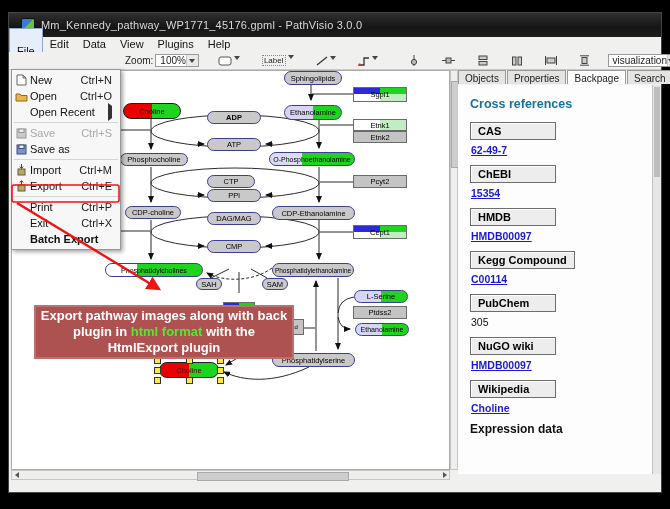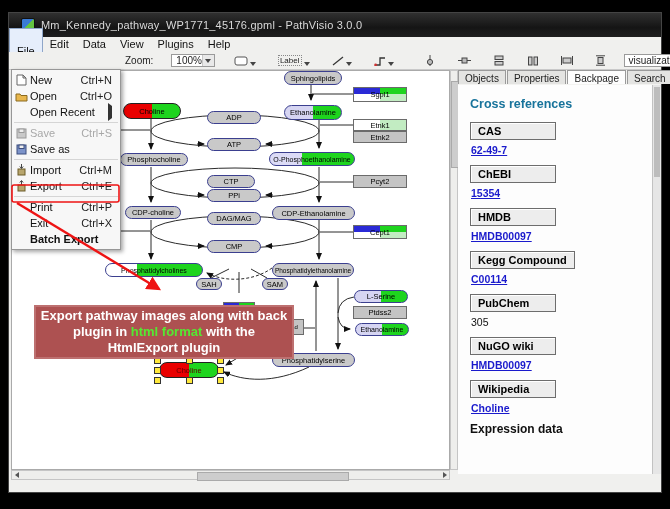--- a/index.html
+++ b/index.html
@@ -14,27 +14,27 @@
             background:linear-gradient(135deg,#3a7bd5 0 50%,#63c341 50% 100%);border:1px solid #111;}
   .titlebar .ttext{color:#d9d9d9;font-size:11px;letter-spacing:.2px;}
   
   .menubar{position:absolute;left:0;top:24px;width:100%;height:15px;background:#f0f0ee;
            display:flex;align-items:center;font-size:11px;border-bottom:1px solid #dcdcdc;}
   .menubar .mitem{padding:16px 7px;height:15px;line-height:15px;color:#111;}
   .menubar .mitem.open{background:#e6eefb;border:1px solid #8fa6c8;box-sizing:border-box;line-height:13px;}
   
   .toolbar{position:absolute;left:0;top:39px;width:100%;height:17px;background:#f0f0ee;
            border-bottom:1px solid #c9c9c9;display:flex;align-items:center;font-size:10px;color:#222;}
-  .tlabel{margin-left:4px;margin-right:18px;}
+  .tlabel{margin-left:4px;margin-right:2px;}
   .combo{background:#fff;border:1px solid #9a9a9a;height:13px;display:flex;align-items:center;
          font-size:10px;padding-left:4px;box-sizing:border-box;position:relative;}
   .combo .caret{margin-left:auto;width:11px;height:100%;display:flex;align-items:center;justify-content:center;border-left:1px solid #c8c8c8;background:#e9e9e9;}
   .tri-d{width:0;height:0;border-left:3px solid transparent;border-right:3px solid transparent;border-top:4px solid #444;}
   .tri-r{width:0;height:0;border-top:3px solid transparent;border-bottom:3px solid transparent;border-left:4px solid #333;}
-  .tbtn{display:flex;align-items:flex-end;margin:0 8px;padding:1px 2px;border:1px solid transparent;}
+  .tbtn{display:flex;align-items:flex-start;margin:0 8px;padding:1px 2px;border:1px solid transparent;}
   .tsep{width:1px;height:12px;background:#c2c2c2;margin:0 4px;}
   
   .canvas{position:absolute;left:2px;top:57px;width:439px;height:400px;background:#fff;
           border:1px solid #aaa;box-sizing:border-box;}
   
   .n{position:absolute;display:flex;align-items:center;justify-content:center;
      font-size:7.5px;color:#000;box-sizing:border-box;white-space:nowrap;overflow:hidden;z-index:3;}
   .pill{border-radius:8px;border:1px solid #3b3f8f;}
   .gbox{border:1px solid #6b6b6b;}
   .handle{position:absolute;width:5px;height:5px;background:#ffe93c;border:1px solid #333;z-index:5;}
@@ -226,21 +226,21 @@
       <path d="M308,366 C272,383 242,380 223,371" marker-end="url(#ah)"></path>
       <path d="M253,346 Q237,357 225,364" marker-end="url(#ah)"></path>
     </g>
   </svg>
 
   <div>
     <div class="n pill" style="left:275px;top:58px;width:58px;height:14px;background:#c9c9c9;">Sphingolipids</div>
     <div class="n gbox" style="left:344px;top:74px;width:54px;height:15px;background:linear-gradient(180deg, #2a2ad6 0 50%, #fff 50% 100%) left/50% 100% no-repeat, linear-gradient(180deg,#1ed41e 0 50%,#c2ecc2 50% 100%);background-size:50% 100%,100% 100%;background-position:left,right;background-repeat:no-repeat;">Sgpl1</div>
     <div class="n pill" style="left:114px;top:90px;width:58px;height:16px;background:linear-gradient(90deg,#e90000 0 50%,#1ed41e 50% 100%);border-color:#222;">Choline</div>
     <div class="n pill" style="left:275px;top:92px;width:58px;height:15px;background:linear-gradient(90deg,#d6d5f2 0 50%,#1ed41e 50% 100%);">Ethanolamine</div>
-    <div class="n pill" style="left:198px;top:98px;width:54px;height:13px;background:#c9c9c9;">ADP</div>
+    <div class="n pill" style="left:198px;top:98px;width:54px;height:13px;background:#c9c9c9;font-weight:bold;">ADP</div>
     <div class="n pill" style="left:198px;top:125px;width:54px;height:13px;background:#c9c9c9;">ATP</div>
     <div class="n pill" style="left:111px;top:140px;width:68px;height:13px;background:#c9c9c9;">Phosphocholine</div>
     <div class="n pill" style="left:260px;top:139px;width:86px;height:14px;background:linear-gradient(90deg,#dcdbf6 0 38%,#1ed41e 38% 100%);font-size:7px;">O-Phosphoethanolamine</div>
     <div class="n pill" style="left:198px;top:162px;width:48px;height:13px;background:#c9c9c9;">CTP</div>
     <div class="n gbox" style="left:344px;top:106px;width:54px;height:12px;background:linear-gradient(90deg,#fff 0 50%,#c2ecc2 50% 100%);">Etnk1</div>
     <div class="n gbox" style="left:344px;top:118px;width:54px;height:12px;background:#c4c4c4;">Etnk2</div>
     <div class="n gbox" style="left:344px;top:162px;width:54px;height:13px;background:#c4c4c4;">Pcyt2</div>
     <div class="n pill" style="left:198px;top:176px;width:54px;height:13px;background:#c9c9c9;">PPi</div>
     <div class="n pill" style="left:116px;top:193px;width:56px;height:13px;background:#c9c9c9;">CDP-choline</div>
     <div class="n pill" style="left:198px;top:199px;width:54px;height:13px;background:#c9c9c9;">DAG/MAG</div>

